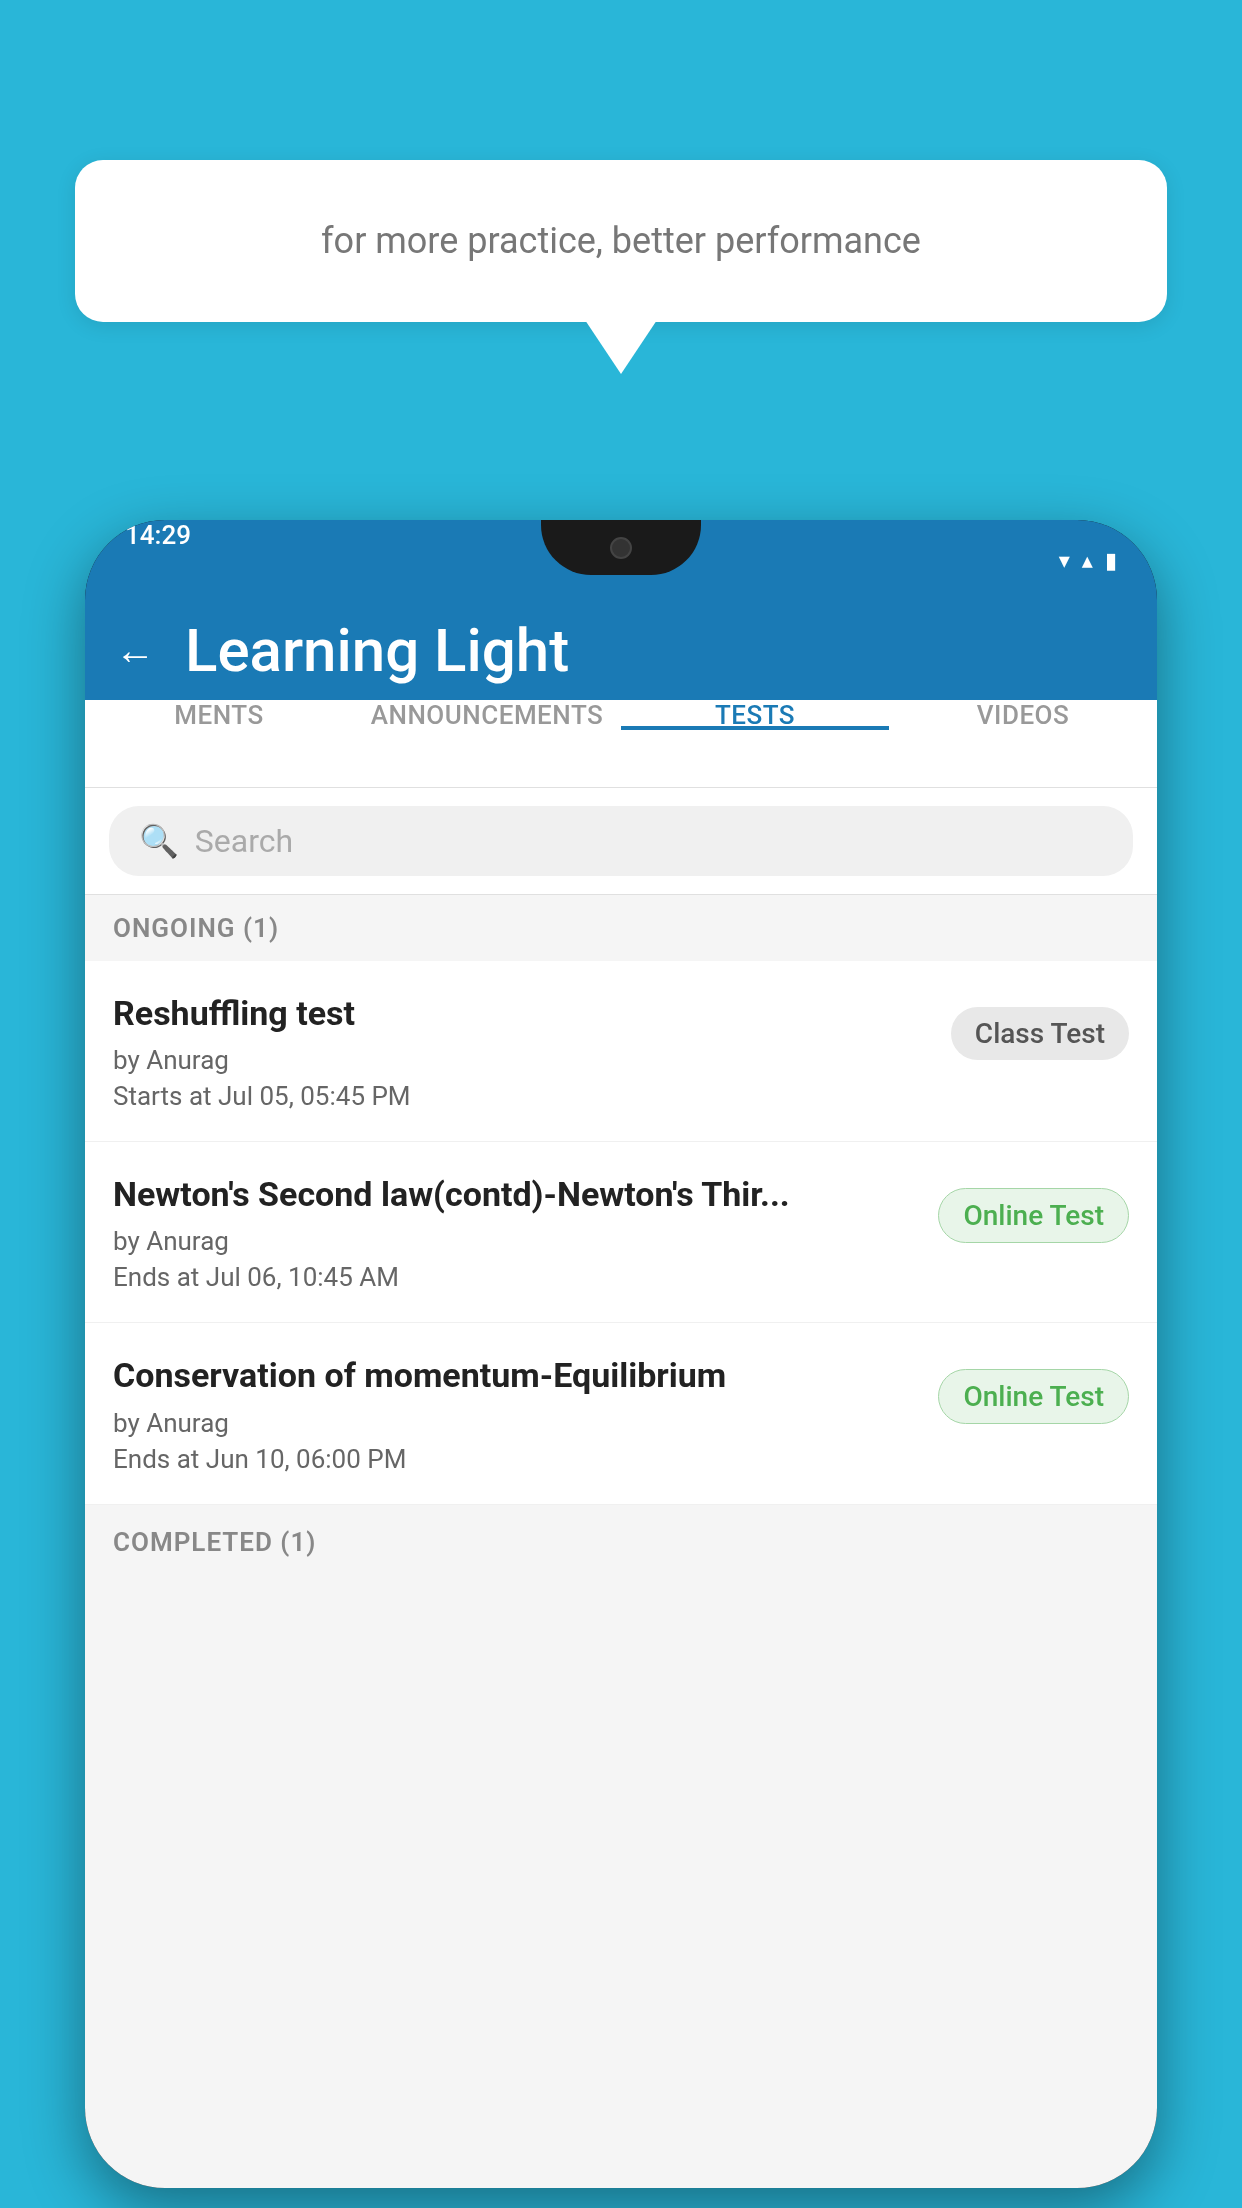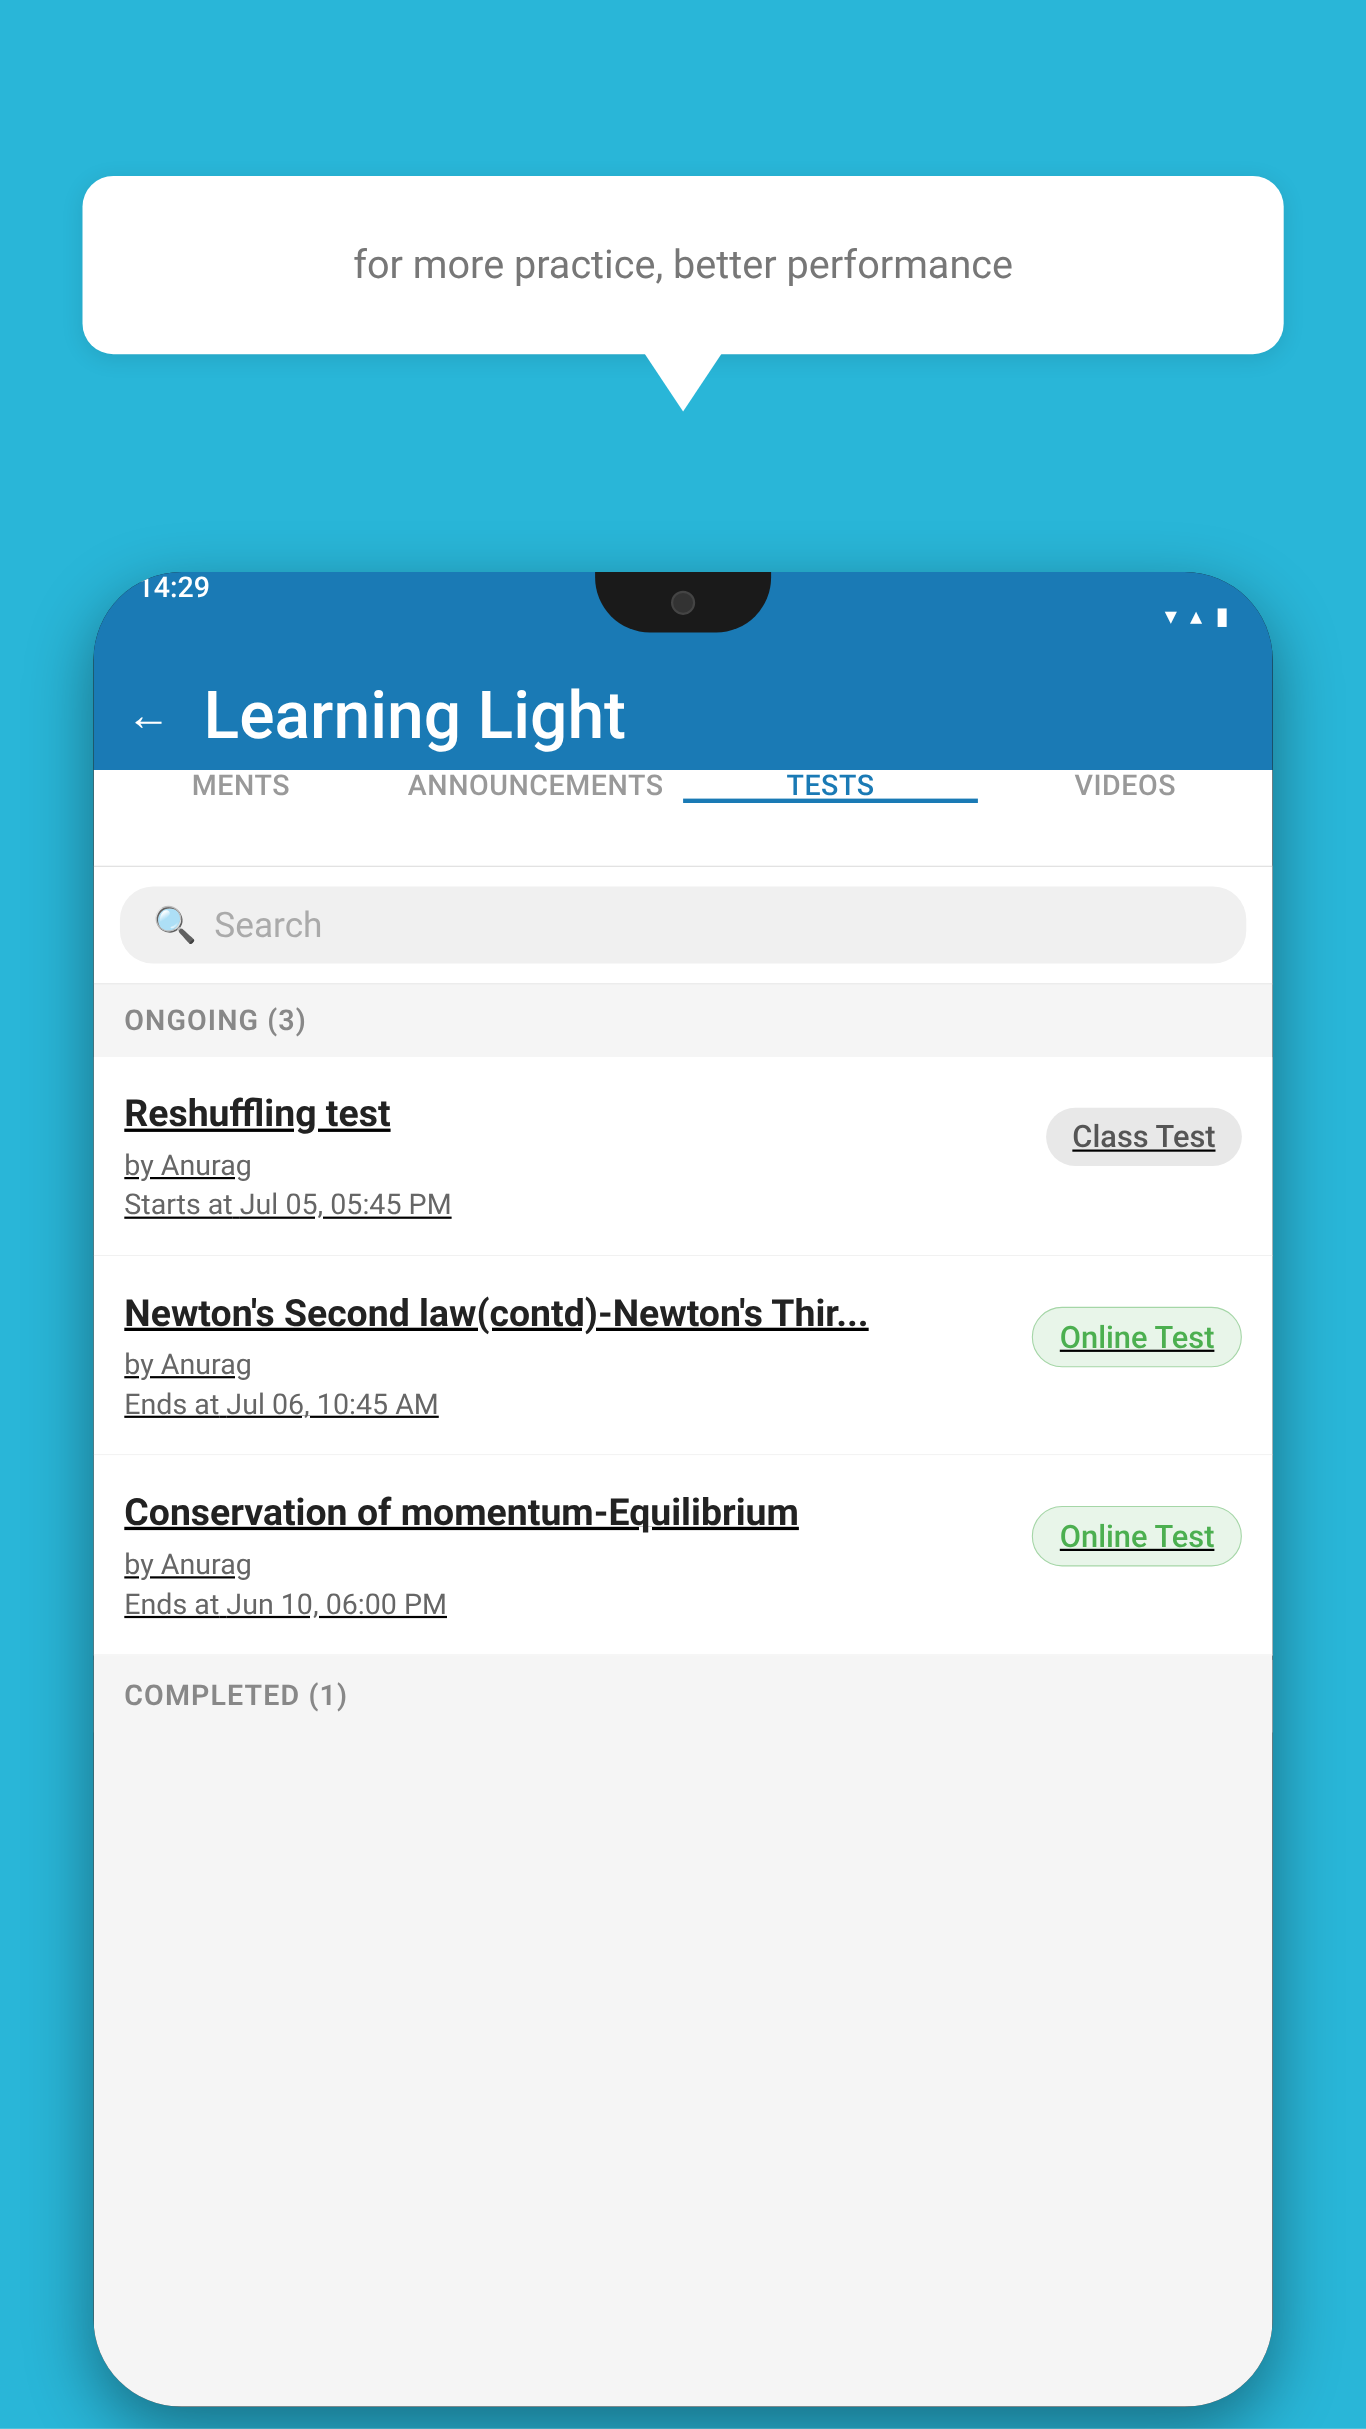--- a/index.html
+++ b/index.html
@@ -258,21 +258,20 @@
       background: white;
     }
 
     .test-item {
       background: white;
       padding: 30px 28px;
       border-bottom: 1px solid #f0f0f0;
       display: flex;
       justify-content: space-between;
       align-items: flex-start;
-      text-decoration: underline;
     }
 
     .test-info {
       flex: 1;
       padding-right: 20px;
     }
 
     .test-title {
       font-size: 34px;
       font-weight: 700;
@@ -382,21 +381,21 @@
       <div class="phone-screen">
 
         <div class="search-container">
           <div class="search-box">
             <span class="search-icon">🔍</span>
             <span class="search-placeholder">Search</span>
           </div>
         </div>
 
         <div class="section-header">
-          <span class="section-label">ONGOING (3)</span>
+          <span class="section-label">ONGOING (1)</span>
         </div>
 
         <div class="test-list">
 
           <div class="test-item">
             <div class="test-info">
               <div class="test-title">Reshuffling test</div>
               <div class="test-author">by Anurag</div>
               <div class="test-date">
                 <span>Starts at</span>&nbsp;<span>Jul 05, 05:45 PM</span>

